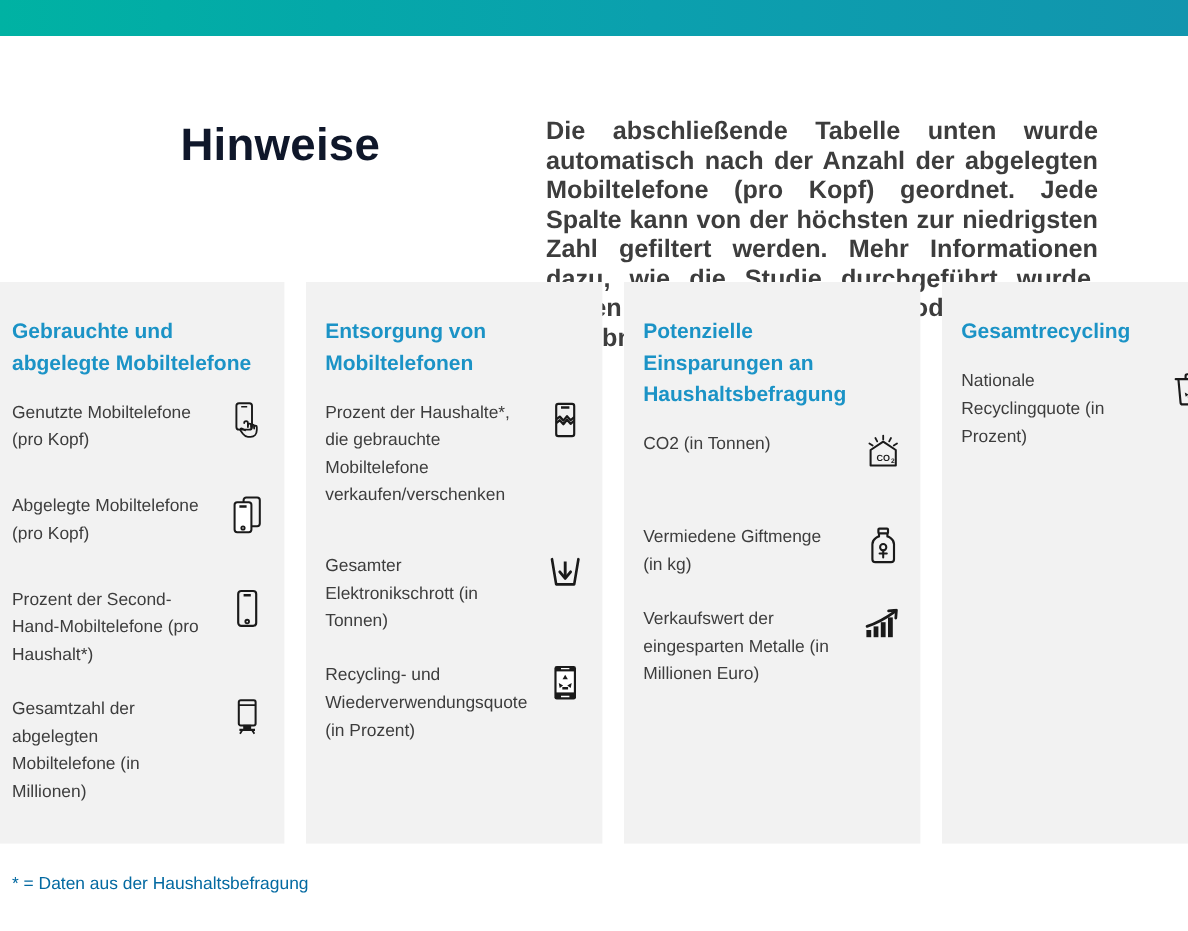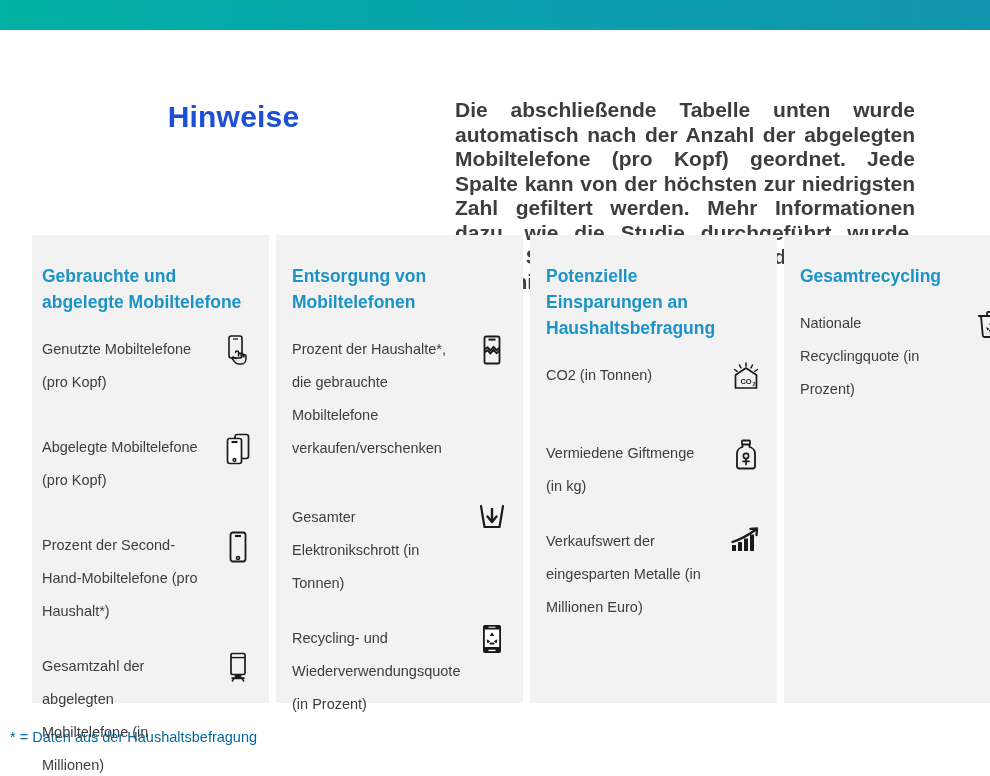--- a/index.html
+++ b/index.html
@@ -33,22 +33,22 @@
     box-sizing: border-box;
   }
   .intro-left {
     width: 455px;
     flex: 0 0 455px;
     text-align: center;
     padding-top: 40px;
     box-sizing: border-box;
   }
   .page-title {
-    color: #1d4ed8;
-    font-size: 30px;
+    color: #0f172a;
+    font-size: 38px;
     font-weight: bold;
     letter-spacing: .2px;
     margin: 0;
     padding-left: 12px;
   }
   .intro-right {
     width: 500px;
     flex: 0 0 500px;
     padding-top: 38px;
     box-sizing: border-box;
@@ -59,23 +59,22 @@
     font-weight: bold;
     line-height: 24.5px;
     margin: 0;
     padding-right: 40px;
     text-align: justify;
   }
 
   
   .panels {
     display: flex;
-    gap: 7px;
+    gap: 18px;
     height: 468px;
-    padding-left: 32px;
   }
   .panel {
     background: #f2f2f2;
     box-sizing: border-box;
     padding: 28px 14px 10px 10px;
     position: relative;
   }
   .panel-1 { width: 237px; flex: 0 0 237px; padding-left: 10px; }
   .panel-2 { width: 247px; flex: 0 0 247px; padding-left: 16px; }
   .panel-3 { width: 247px; flex: 0 0 247px; padding-left: 16px; }
@@ -94,21 +93,21 @@
   .metric {
     display: flex;
     align-items: flex-start;
     justify-content: space-between;
     margin-bottom: 22px;
     min-height: 44px;
   }
   .metric-label {
     color: #3d3d3d;
     font-size: 14.5px;
-    line-height: 33px;
+    line-height: 23px;
     max-width: 162px;
     flex: 1 1 auto;
   }
   .panel-4 .metric-label { max-width: 150px; }
   .metric-icon {
     flex: 0 0 34px;
     width: 34px;
     height: 38px;
     display: flex;
     align-items: flex-start;

